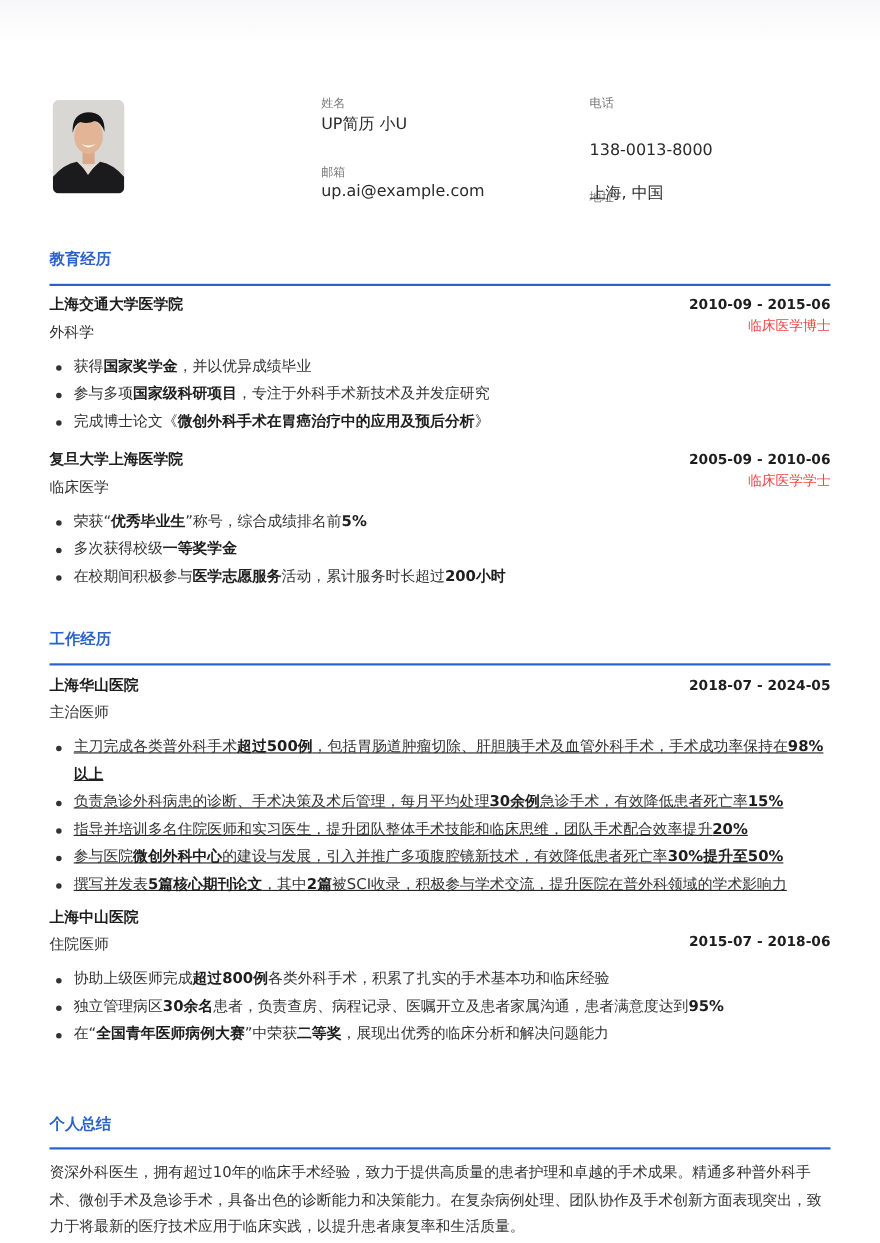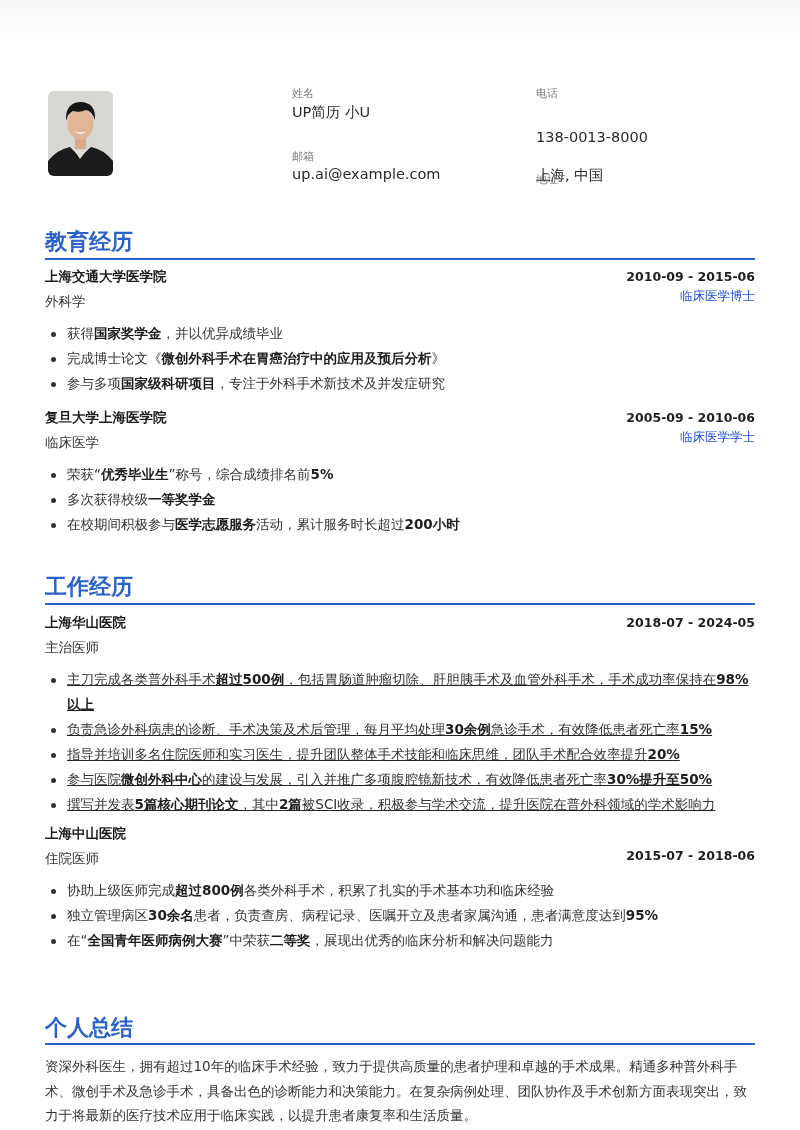--- a/index.html
+++ b/index.html
@@ -5,27 +5,27 @@
   * { box-sizing: border-box; margin: 0; padding: 0; }
   html, body { width: 800px; height: 1130px; background: #ffffff; }
   body { font-family: "DejaVu Sans", "Liberation Sans", sans-serif; color: #222; position: relative; overflow: hidden; }
   .page { position: absolute; left: 0; top: 0; width: 800px; height: 1018px; }
   .topshade { position:absolute; left:0; top:0; width:800px; height:40px; background: linear-gradient(#f7f7f9, #ffffff); }
 
   .photo { position: absolute; left: 48px; top: 91px; width: 65px; height: 85px; border-radius: 6px; overflow: hidden; background: #d8d6d3; }
   .info-label { position: absolute; font-size: 11px; color: #777; }
   .info-value { position: absolute; font-size: 14.5px; color: #2a2a2a; }
 
-  .section-title { position: absolute; left: 45px; font-size: 22px; font-weight: bold; color: #2a62c9; }
+  .section-title { position: absolute; left: 45px; font-size: 14px; font-weight: bold; color: #2a62c9; }
   .section-rule { position: absolute; left: 45px; width: 710px; height: 2px; background: #2a62c9; }
 
   .entry-name { position: absolute; left: 45px; font-size: 13.5px; font-weight: bold; color: #1e1e1e; }
   .entry-sub { position: absolute; left: 45px; font-size: 13.5px; color: #333; }
   .entry-date { position: absolute; right: 45px; font-size: 12.5px; font-weight: bold; color: #1e1e1e; text-align: right; }
-  .entry-degree { position: absolute; right: 45px; font-size: 12.5px; color: #1d4ed8; text-align: right; }
+  .entry-degree { position: absolute; right: 45px; font-size: 12.5px; color: #ef4444; text-align: right; }
 
   .bullets { position: absolute; left: 45px; width: 710px; list-style: none; }
   .bullets li { position: relative; padding-left: 22px; font-size: 13.5px; line-height: 25px; color: #333; }
   .bullets li::before { content: ""; position: absolute; left: 6px; top: 11px; width: 5px; height: 5px; border-radius: 50%; background: #333; }
   .bullets li b { font-weight: bold; color: #1e1e1e; }
 
   .summary { position: absolute; left: 45px; top: 1054px; width: 712px; font-size: 13.5px; line-height: 24.5px; color: #333; }
 </style>
 </head>
 <body>
@@ -59,22 +59,22 @@
 
   <div class="section-title" style="top:227px;">教育经历</div>
   <div class="section-rule" style="top:258px;"></div>
 
   <div class="entry-name" style="top:268px;">上海交通大学医学院</div>
   <div class="entry-date" style="top:269px;">2010-09 - 2015-06</div>
   <div class="entry-sub" style="top:293px;">外科学</div>
   <div class="entry-degree" style="top:288px;">临床医学博士</div>
   <ul class="bullets" style="top:321px;">
       <li><span>获得</span><b>国家奖学金</b><span>，并以优异成绩毕业</span></li>
+      <li><span>参与多项</span><b>国家级科研项目</b><span>，专注于外科手术新技术及并发症研究</span></li>
       <li><span>完成博士论文《</span><b>微创外科手术在胃癌治疗中的应用及预后分析</b><span>》</span></li>
-      <li><span>参与多项</span><b>国家级科研项目</b><span>，专注于外科手术新技术及并发症研究</span></li>
     </ul>
 
   <div class="entry-name" style="top:409px;">复旦大学上海医学院</div>
   <div class="entry-date" style="top:410px;">2005-09 - 2010-06</div>
   <div class="entry-sub" style="top:434px;">临床医学</div>
   <div class="entry-degree" style="top:429px;">临床医学学士</div>
   <ul class="bullets" style="top:462px;">
       <li><span>荣获“</span><b>优秀毕业生</b><span>”称号，综合成绩排名前</span><b>5%</b></li>
       <li><span>多次获得校级</span><b>一等奖学金</b></li>
       <li><span>在校期间积极参与</span><b>医学志愿服务</b><span>活动，累计服务时长超过</span><b>200小时</b></li>

